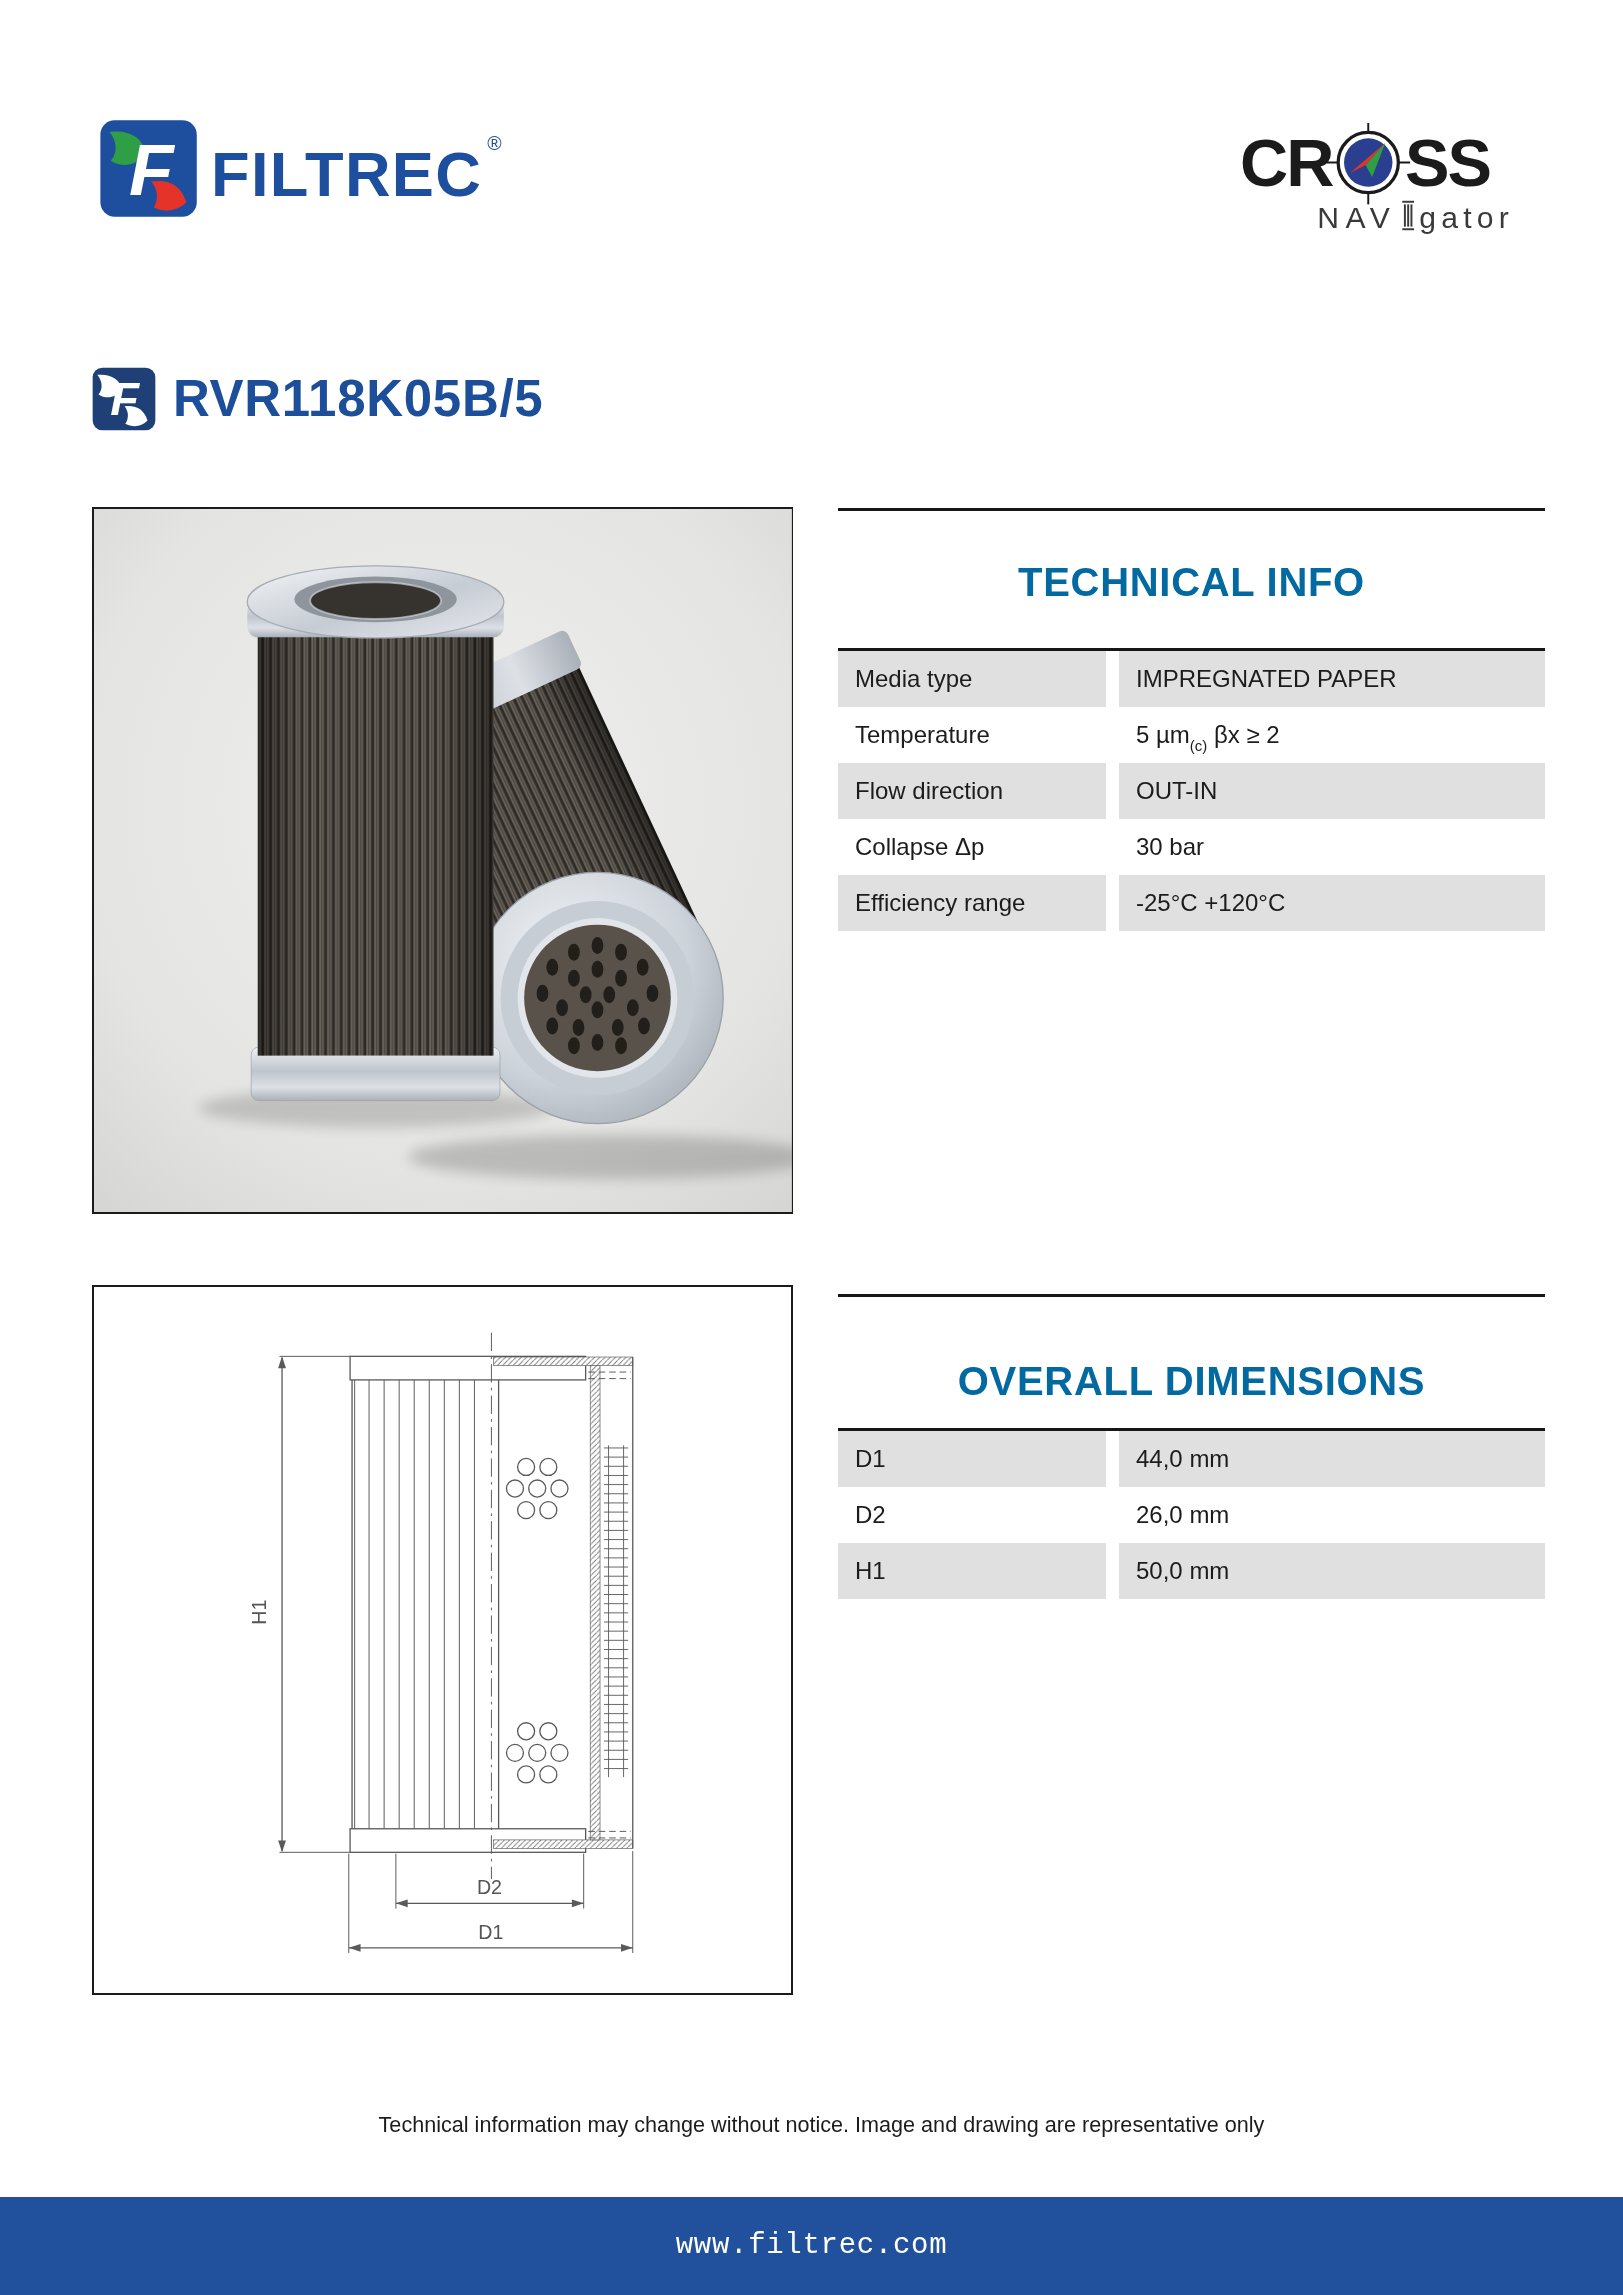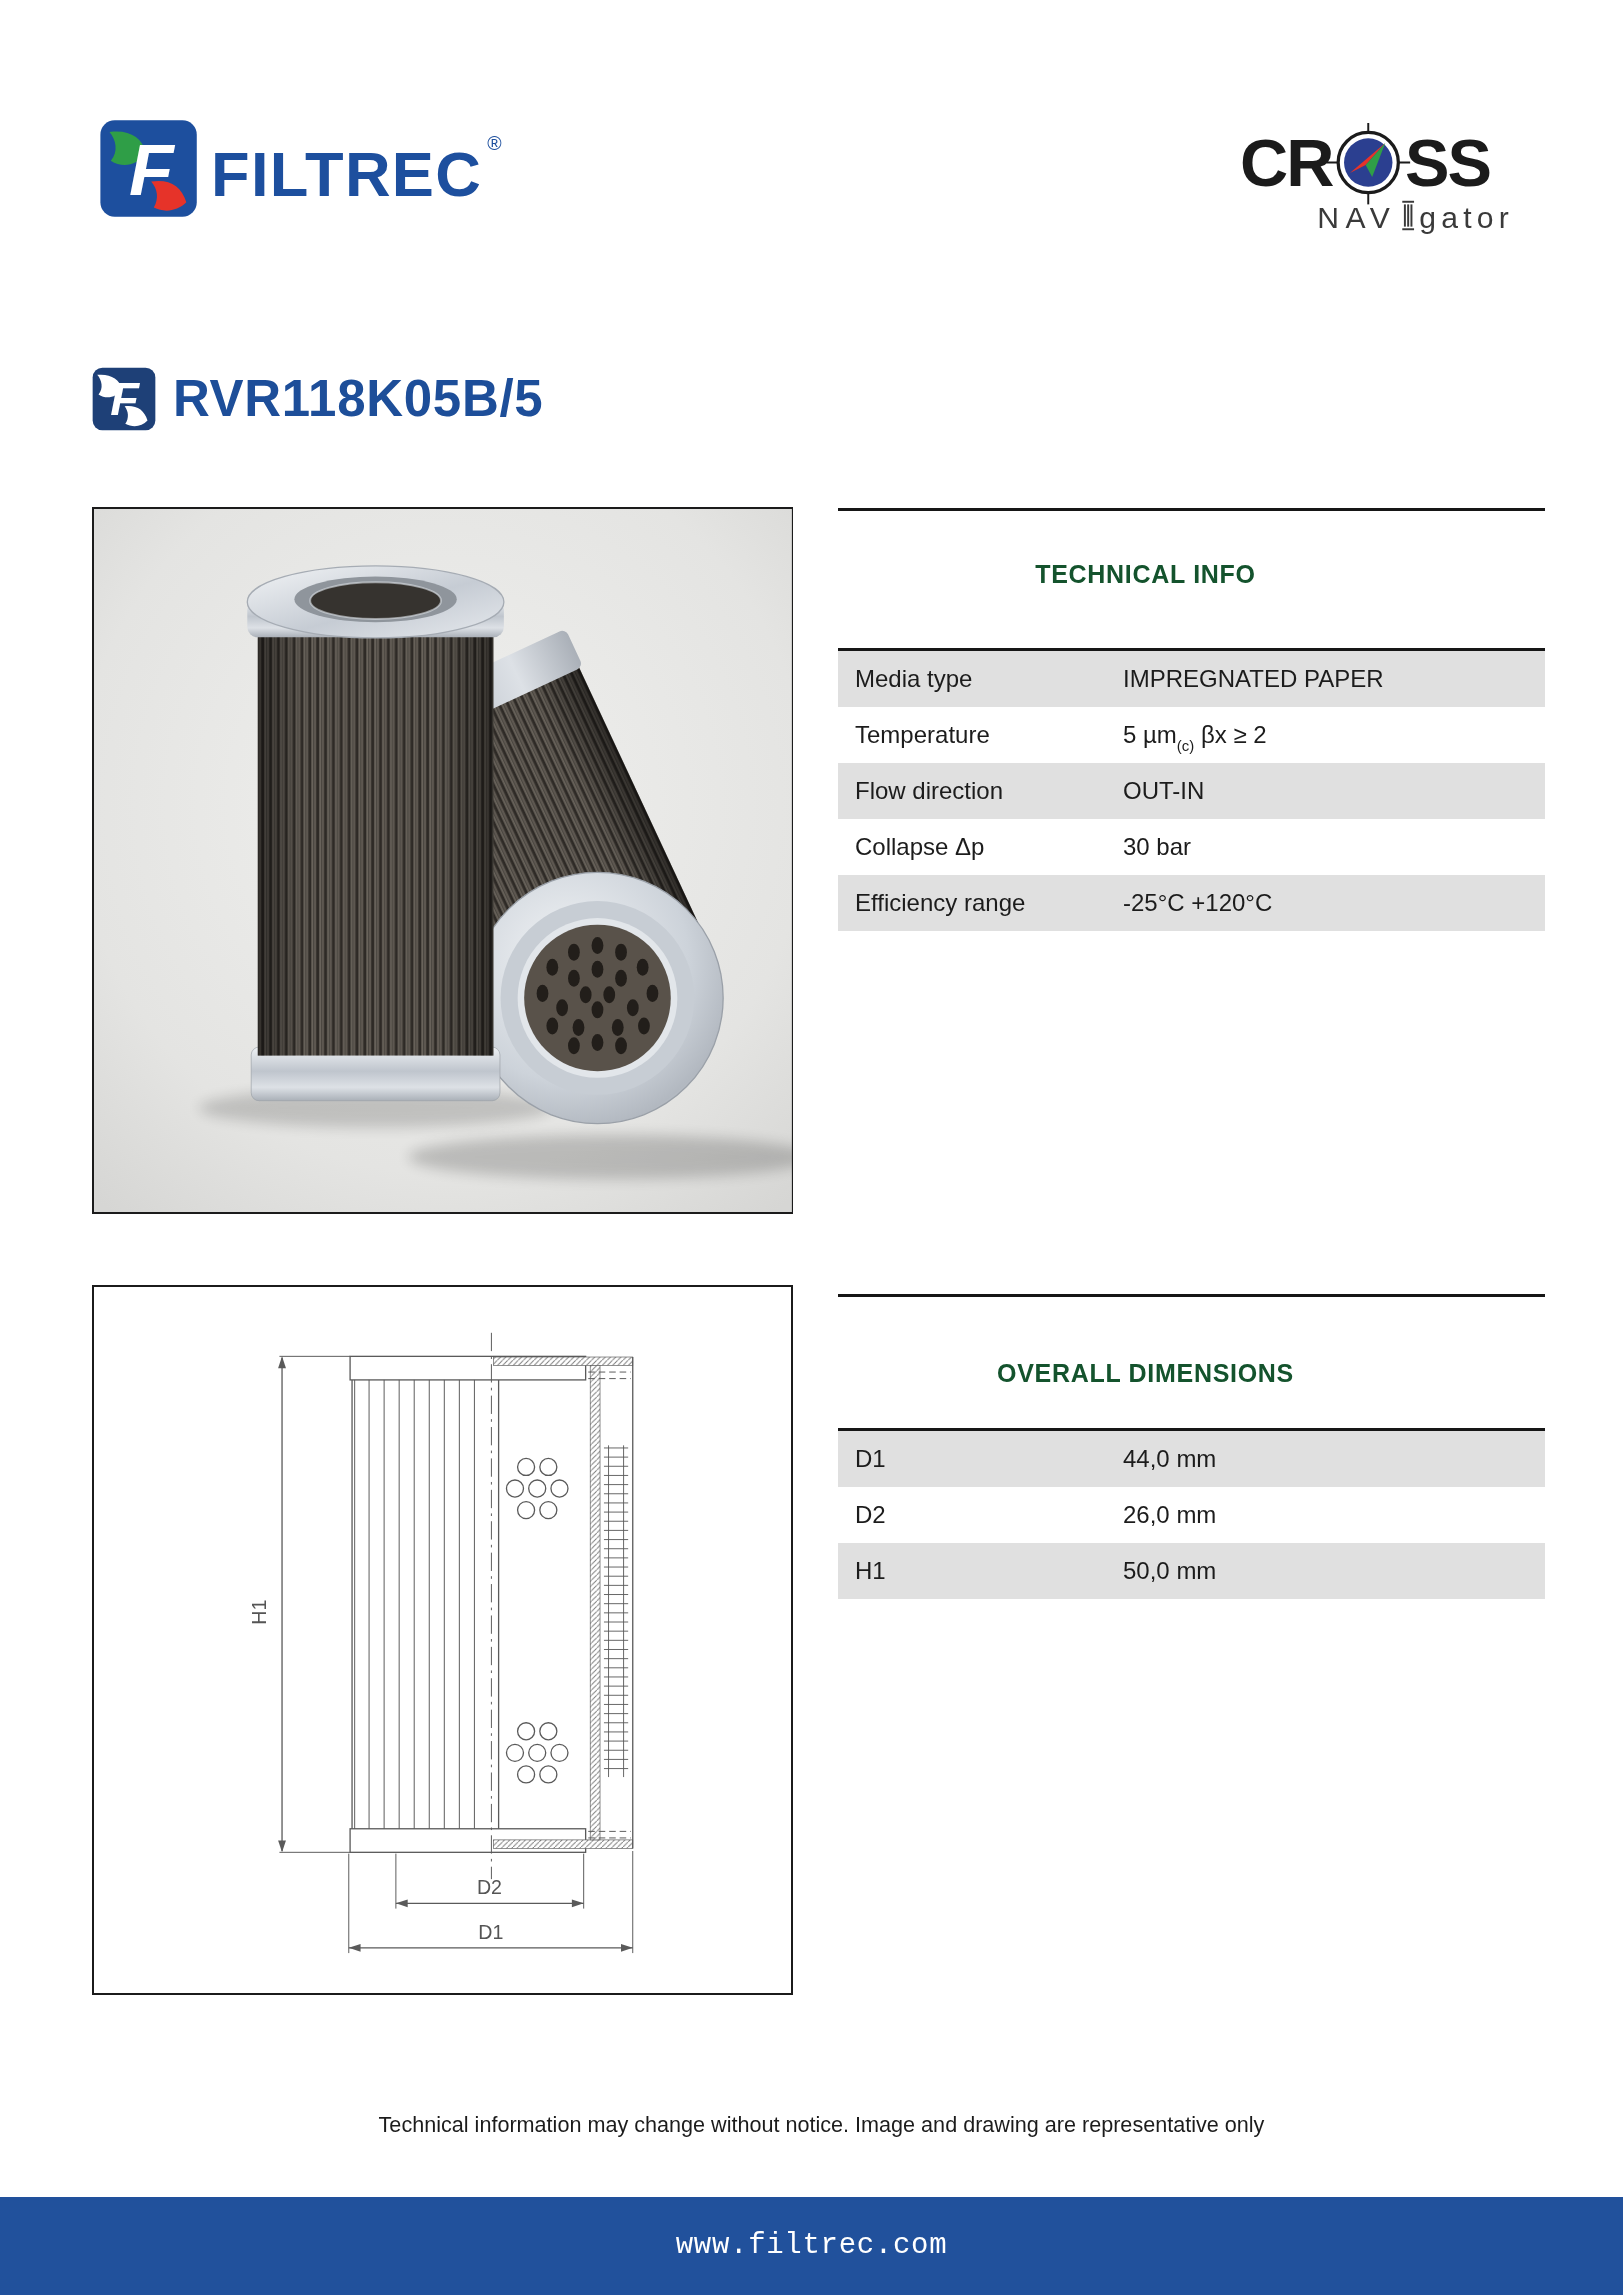--- a/index.html
+++ b/index.html
@@ -35,35 +35,35 @@
     border:2px solid #1b1b1b;box-sizing:border-box;
     background:#ffffff;
   }
 
   
   .divider{width:707px;height:3.3px;background:#161616;}
   .divider.ti{left:838px;top:508px;}
   .divider.od{left:838px;top:1294px;}
 
   .section-title{
-    left:792px;width:707px;text-align:center;
-    font-size:25px;font-weight:bold;color:#14532d;letter-spacing:0.7px;
+    left:838px;width:707px;text-align:center;
+    font-size:40px;font-weight:bold;color:#0369a1;letter-spacing:0.7px;
   }
   .section-title.ti{top:560px;}
   .section-title.od{top:1347px;margin-top:12px;}
 
   .spec-table{left:838px;width:707px;border-top:3.3px solid #161616;}
   .spec-table.ti{top:648px;}
   .spec-table.od{top:1428px;}
   .spec-row{display:flex;height:56px;}
   .spec-row .cell{
     box-sizing:border-box;height:56px;line-height:56px;
     font-size:24px;color:#1c1c1c;padding-left:17px;white-space:nowrap;
   }
-  .spec-row .label{width:268px;margin-right:0;}
+  .spec-row .label{width:268px;margin-right:13px;}
   .spec-row .value{flex:1;}
   .spec-row.gray .cell{background:#e0e0e0;}
   .spec-row.white .cell{background:#ffffff;}
   .sub{font-size:15px;position:relative;top:7.9px;}
 
   
   .disclaimer{
     left:10px;top:2112px;width:1623px;text-align:center;
     font-size:21.6px;color:#1c1c1c;
   }

